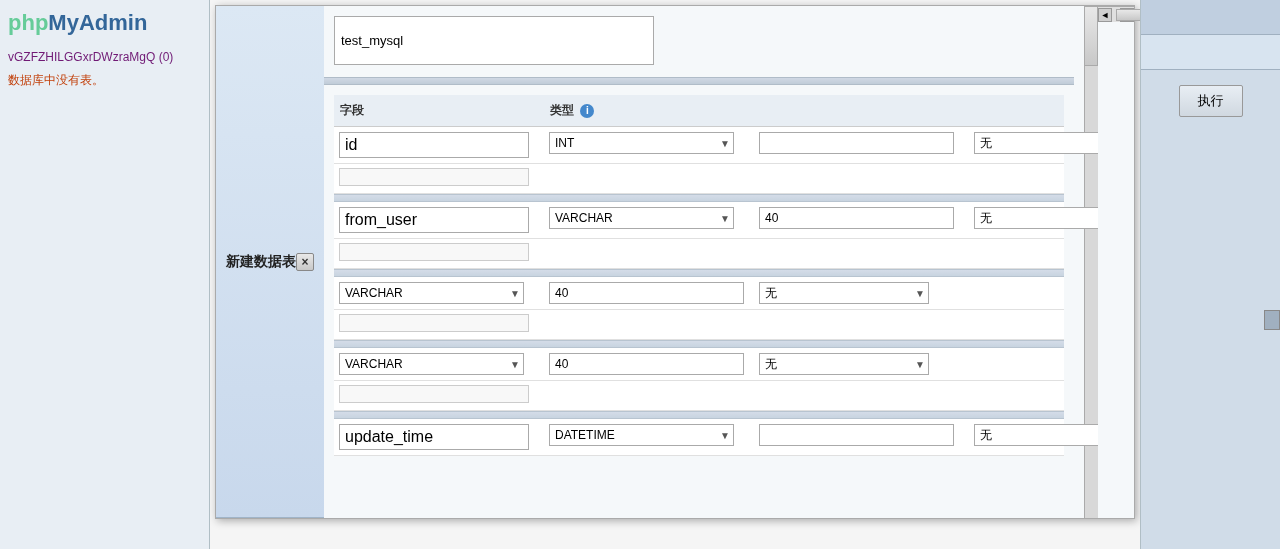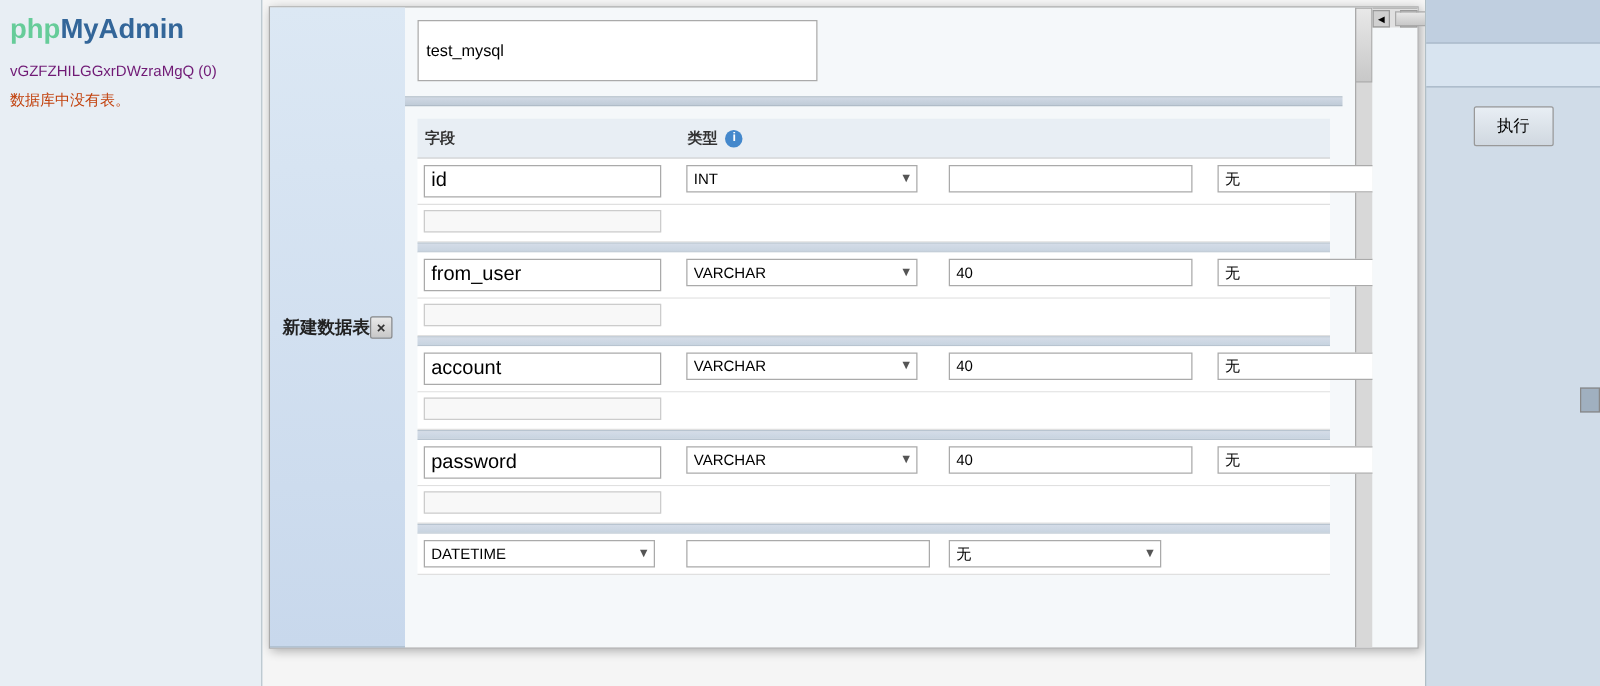--- a/index.html
+++ b/index.html
@@ -517,23 +517,20 @@
                 <input class="extra-input" type="text" value="" style="">
               </div>
             </div>
           </div>
 
           <div class="field-row-separator"></div>
 
           <div class="field-row-outer">
             <div class="field-row">
               <div>
-                <input class="field-input" type="text" value="account" style="">
-              </div>
-              <div>
                 <div class="type-select-wrapper">
                   <select class="type-select">
                     <option>VARCHAR</option>
                     <option>INT</option>
                     <option>DATETIME</option>
                   </select>
                   <span class="type-select-arrow">▼</span>
                 </div>
               </div>
               <div>
@@ -554,23 +551,20 @@
                 <input class="extra-input" type="text" value="" style="">
               </div>
             </div>
           </div>
 
           <div class="field-row-separator"></div>
 
           <div class="field-row-outer">
             <div class="field-row">
               <div>
-                <input class="field-input" type="text" value="password" style="">
-              </div>
-              <div>
                 <div class="type-select-wrapper">
                   <select class="type-select">
                     <option>VARCHAR</option>
                     <option>INT</option>
                     <option>DATETIME</option>
                   </select>
                   <span class="type-select-arrow">▼</span>
                 </div>
               </div>
               <div>
@@ -590,20 +584,23 @@
               <div class="extra-row-cell">
                 <input class="extra-input" type="text" value="" style="">
               </div>
             </div>
           </div>
 
           <div class="field-row-separator"></div>
 
           <div class="field-row-outer">
             <div class="field-row">
+              <div>
+                <input class="field-input" type="text" value="update_time" style="">
+              </div>
               <div>
                 <div class="type-select-wrapper">
                   <select class="type-select">
                     <option>DATETIME</option>
                     <option>INT</option>
                     <option>VARCHAR</option>
                   </select>
                   <span class="type-select-arrow">▼</span>
                 </div>
               </div>

